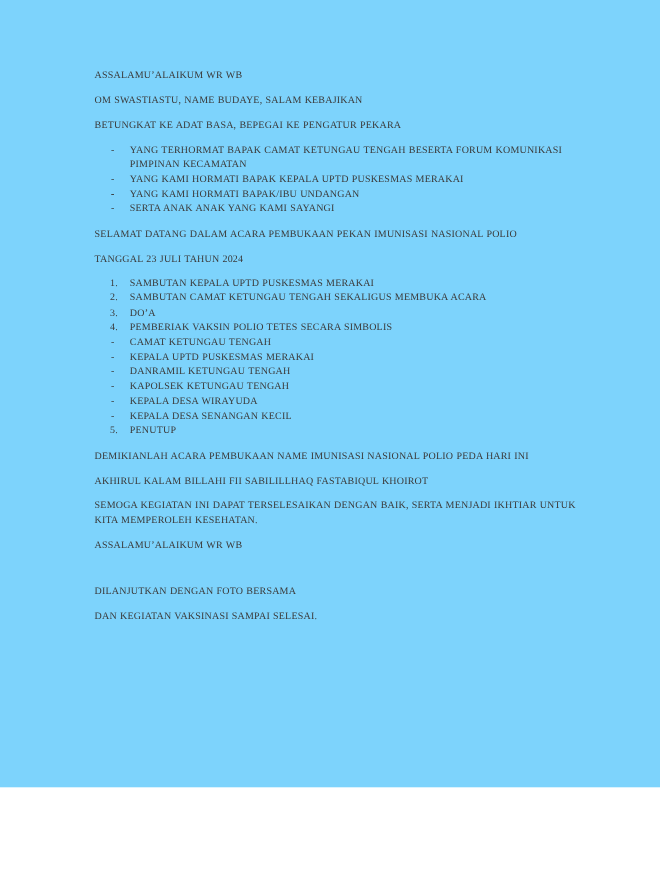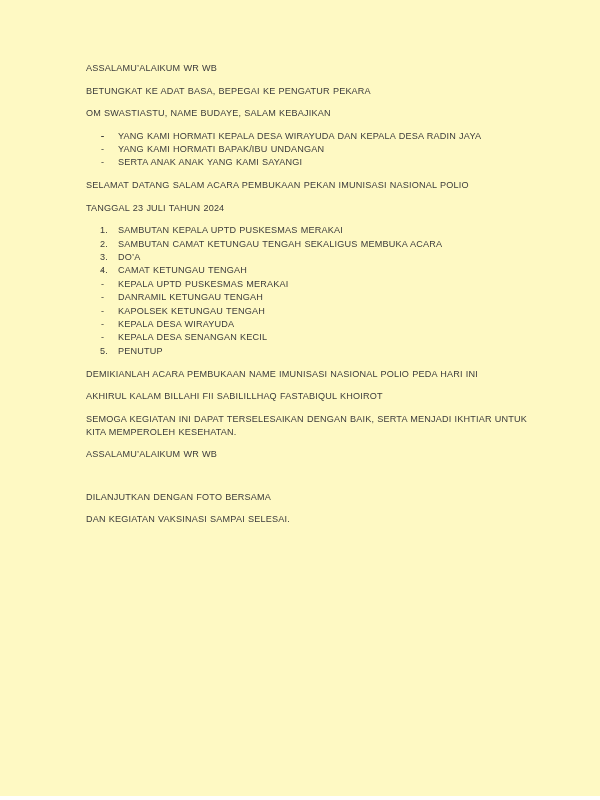--- a/index.html
+++ b/index.html
@@ -3,24 +3,24 @@
 <meta charset="utf-8">
 <style>
   html, body {
     margin: 0;
     padding: 0;
     background: #ffffff;
   }
   .page {
     position: relative;
     width: 600px;
-    height: 796px;
-    background: #fef9c3;
+    height: 716px;
+    background: #7dd3fc;
     overflow: hidden;
-    font-family: Liberation Sans, sans-serif;
+    font-family: Liberation Serif, serif;
     color: #3b3b3b;
   }
   .content {
     position: absolute;
     left: 86px;
     top: 62px;
     width: 452px;
   }
   .para {
     font-size: 9.1px;
@@ -63,62 +63,64 @@
 
   .gap-block { height: 20px; }
 </style>
 </head>
 <body>
 
 <div class="page">
   <div class="content">
 
     <p class="para">ASSALAMU’ALAIKUM WR WB</p>
+    <p class="para">OM SWASTIASTU, NAME BUDAYE, SALAM KEBAJIKAN</p>
     <p class="para">BETUNGKAT KE ADAT BASA, BEPEGAI KE PENGATUR PEKARA</p>
-    <p class="para">OM SWASTIASTU, NAME BUDAYE, SALAM KEBAJIKAN</p>
 
     <ul class="list dashes">
       <li class="list-item">
         <span class="marker dash">-</span>
+        <span>YANG TERHORMAT BAPAK CAMAT KETUNGAU TENGAH BESERTA FORUM KOMUNIKASI PIMPINAN KECAMATAN</span>
       </li>
       <li class="list-item">
         <span class="marker dash">-</span>
+        <span>YANG KAMI HORMATI BAPAK KEPALA UPTD PUSKESMAS MERAKAI</span>
       </li>
       <li class="list-item">
         <span class="marker dash">-</span>
-        <span>YANG KAMI HORMATI KEPALA DESA WIRAYUDA DAN KEPALA DESA RADIN JAYA</span>
       </li>
       <li class="list-item">
         <span class="marker dash">-</span>
         <span>YANG KAMI HORMATI BAPAK/IBU UNDANGAN</span>
       </li>
       <li class="list-item">
         <span class="marker dash">-</span>
         <span>SERTA ANAK ANAK YANG KAMI SAYANGI</span>
       </li>
     </ul>
 
-    <p class="para">SELAMAT DATANG SALAM ACARA PEMBUKAAN PEKAN IMUNISASI NASIONAL POLIO</p>
+    <p class="para">SELAMAT DATANG DALAM ACARA PEMBUKAAN PEKAN IMUNISASI NASIONAL POLIO</p>
     <p class="para">TANGGAL 23 JULI TAHUN 2024</p>
 
     <ol class="list numbers">
       <li class="list-item">
         <span class="marker">1.</span>
         <span>SAMBUTAN KEPALA UPTD PUSKESMAS MERAKAI</span>
       </li>
       <li class="list-item">
         <span class="marker">2.</span>
         <span>SAMBUTAN CAMAT KETUNGAU TENGAH SEKALIGUS MEMBUKA ACARA</span>
       </li>
       <li class="list-item">
         <span class="marker">3.</span>
         <span>DO’A</span>
       </li>
       <li class="list-item">
         <span class="marker">4.</span>
+        <span>PEMBERIAK VAKSIN POLIO TETES SECARA SIMBOLIS</span>
       </li>
       <li class="list-item">
         <span class="marker dash">-</span>
         <span>CAMAT KETUNGAU TENGAH</span>
       </li>
       <li class="list-item">
         <span class="marker dash">-</span>
         <span>KEPALA UPTD PUSKESMAS MERAKAI</span>
       </li>
       <li class="list-item">

